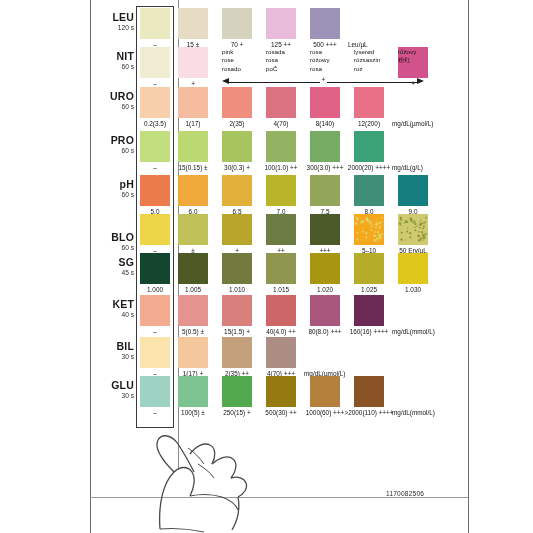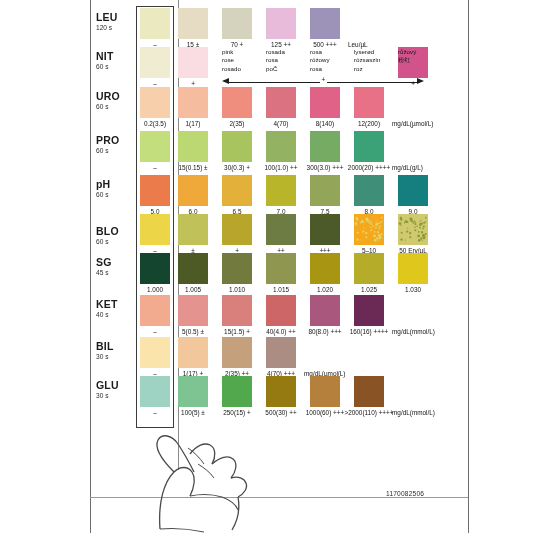--- a/index.html
+++ b/index.html
@@ -10,21 +10,21 @@
 
   
   .v-line{position:absolute;background:#6d6d6d;width:1px;}
   .h-line{position:absolute;background:#9a9a9a;height:1px;}
 
   
   #ref-frame{position:absolute;left:136px;top:6px;width:38px;height:422px;
              border:1.6px solid #3b3b3b;background:transparent;box-sizing:border-box;}
 
   .row{position:absolute;left:0;width:533px;}
-  .rowlabel{position:absolute;left:96px;width:38px;text-align:left;color:#1b1b1b;}
+  .rowlabel{position:absolute;left:96px;width:38px;text-align:right;color:#1b1b1b;}
   .rowlabel .code{font-size:10.5px;font-weight:bold;letter-spacing:.2px;line-height:11px;}
   .rowlabel .time{font-size:6.6px;font-weight:normal;color:#2c2c2c;line-height:8px;margin-top:1px;}
 
   .patch{position:absolute;width:30px;height:31px;}
   .patch.ref{left:140px;}
   .val{position:absolute;font-size:6.4px;color:#141414;text-align:center;
        white-space:nowrap;line-height:8px;}
   .unit{position:absolute;font-size:6.4px;color:#141414;white-space:nowrap;line-height:8px;}
 
   
@@ -168,21 +168,21 @@
         <div class="patch" style="left: 398px; top: 175px; background: rgb(21, 126, 127);"></div>
         <div class="val" style="left: 125px; width: 60px; top: 208px;">5.0</div>
         <div class="val" style="left: 163px; width: 60px; top: 208px;">6.0</div>
         <div class="val" style="left: 207px; width: 60px; top: 208px;">6.5</div>
         <div class="val" style="left: 251px; width: 60px; top: 208px;">7.0</div>
         <div class="val" style="left: 295px; width: 60px; top: 208px;">7.5</div>
         <div class="val" style="left: 339px; width: 60px; top: 208px;">8.0</div>
         <div class="val" style="left: 383px; width: 60px; top: 208px;">9.0</div>
       </div>
       <div class="row" style="top: 0px;">
-        <div class="rowlabel" style="top: 226px;">
+        <div class="rowlabel" style="top: 232px;">
           <div class="code">BLO</div>
           <div class="time">60 s</div>
         </div>
         <div class="patch ref" style="left: 140px; top: 214px; background: rgb(236, 213, 71);"></div>
         <div class="patch" style="left: 178px; top: 214px; background: rgb(192, 194, 89);"></div>
         <div class="patch" style="left: 222px; top: 214px; background: rgb(184, 165, 43);"></div>
         <div class="patch" style="left: 266px; top: 214px; background: rgb(108, 124, 67);"></div>
         <div class="patch" style="left: 310px; top: 214px; background: rgb(76, 90, 42);"></div>
         <div class="patch" style="left: 354px; top: 214px; background: rgb(245, 168, 27);">
           <svg class="speckle" width="30" height="31" viewBox="0 0 30 31">

